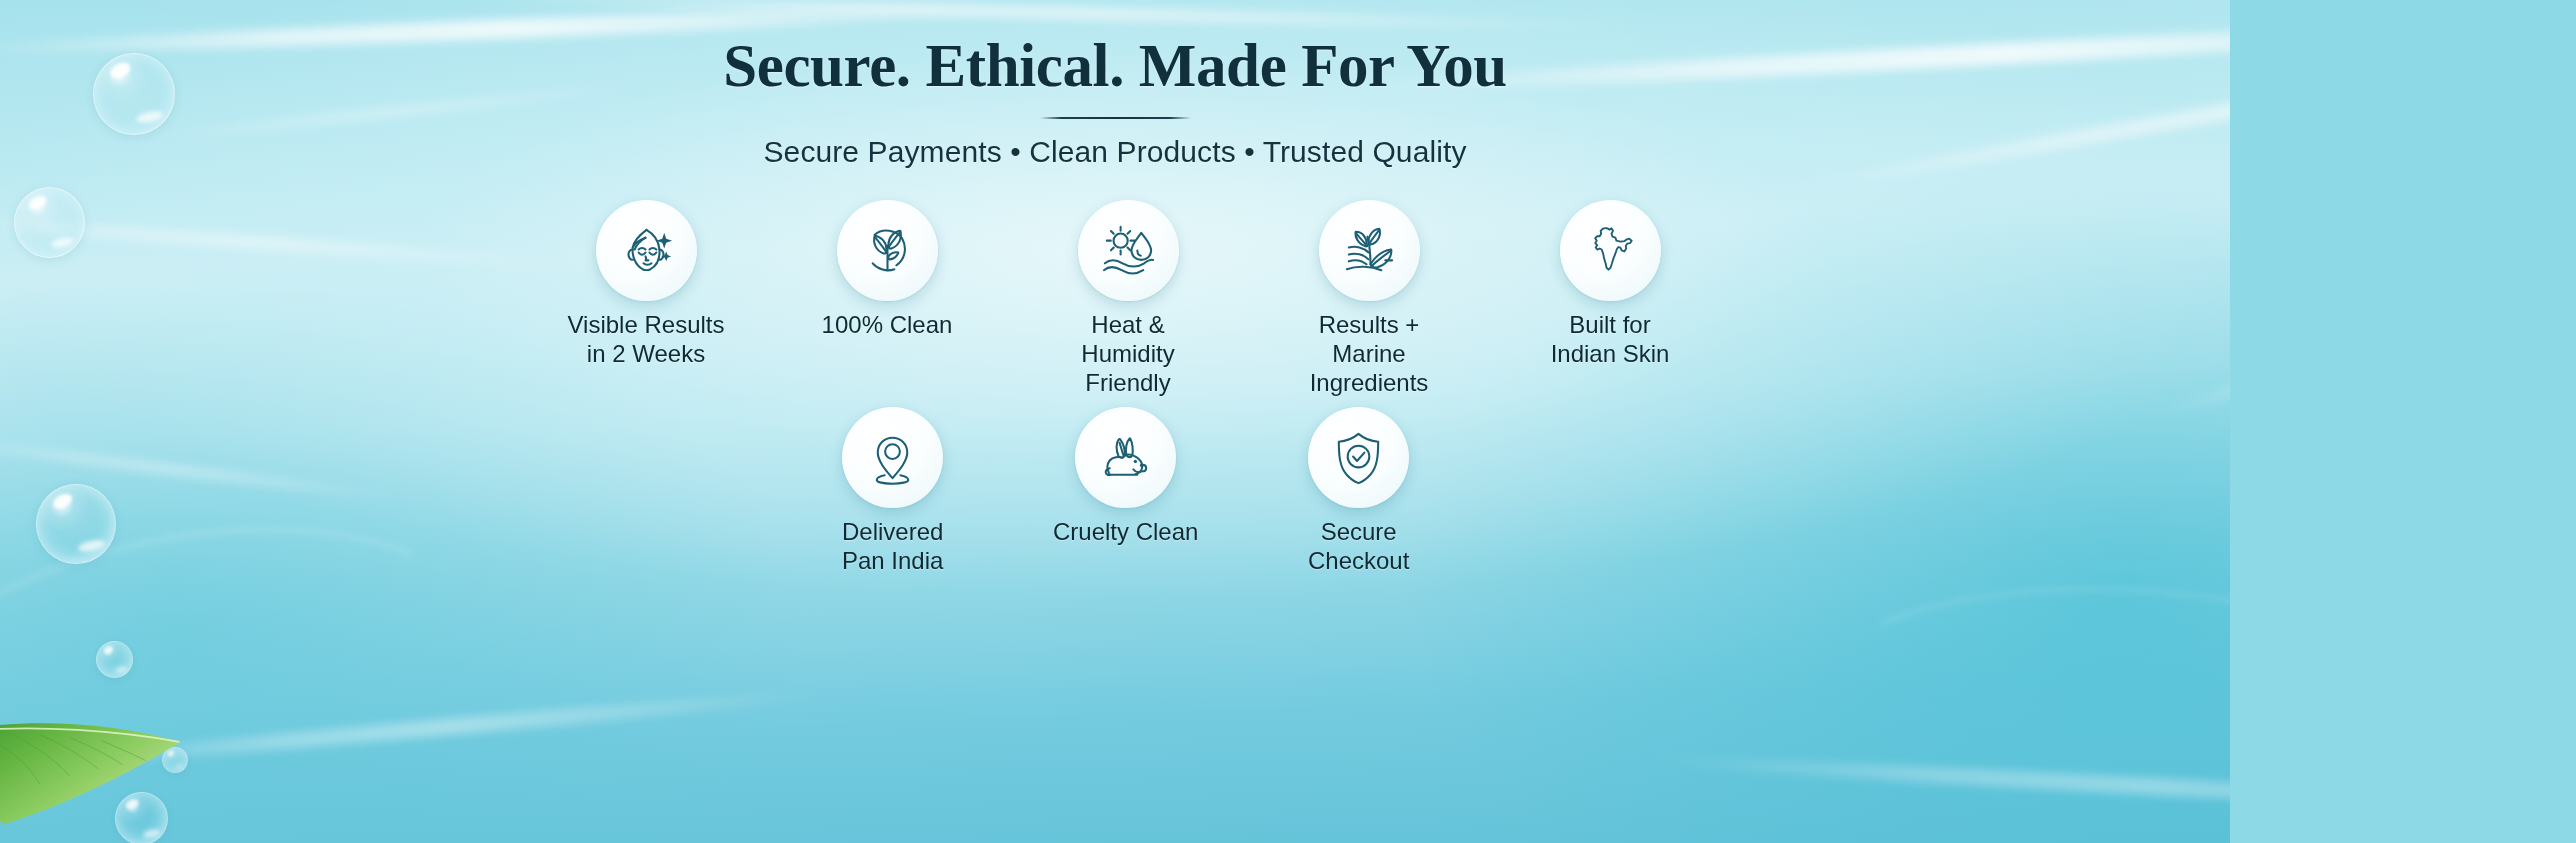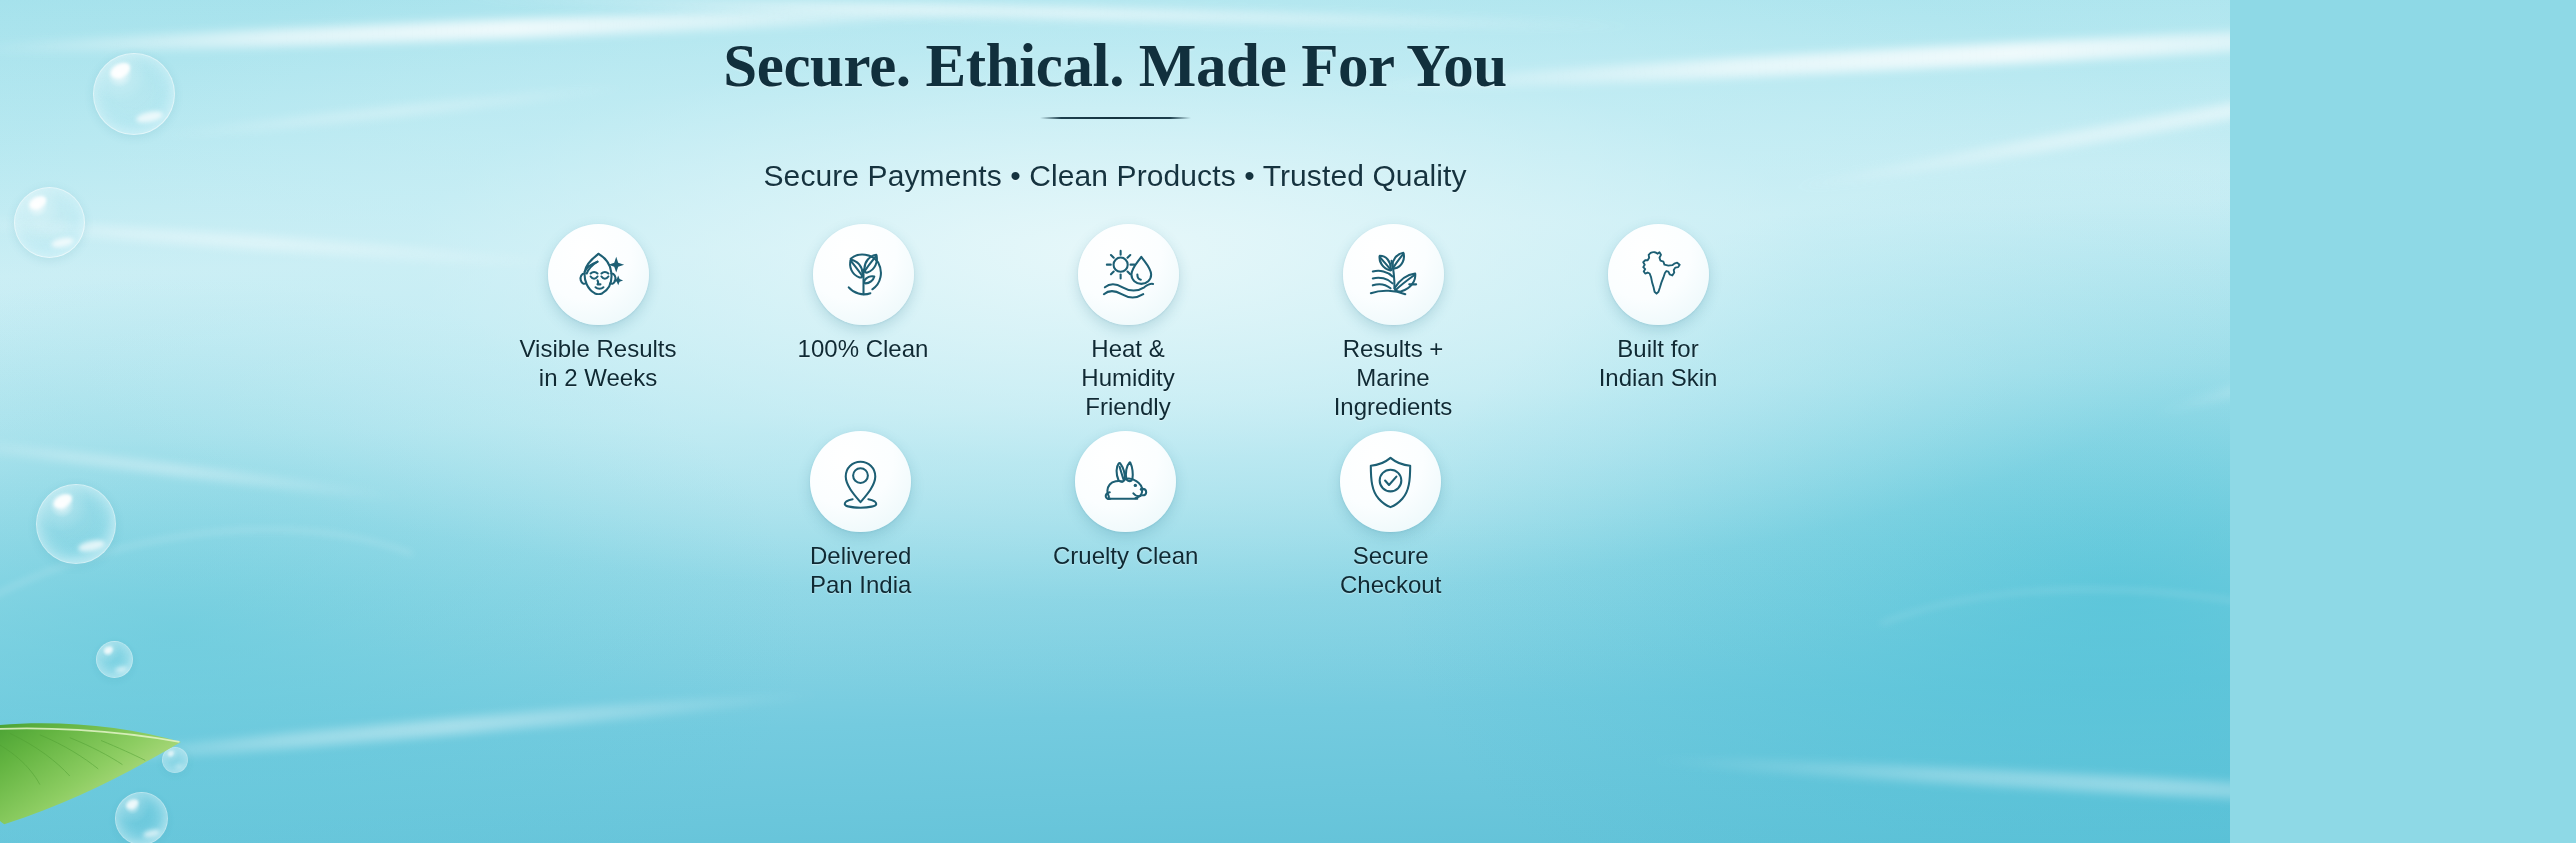--- a/index.html
+++ b/index.html
@@ -72,28 +72,27 @@
     text-shadow:0 1.4px 2.1px rgba(255,255,255,0.45);
   }
   #divider {
     width:151px; height:2.1px; margin:18.5px 0 15.7px;
     background:linear-gradient(90deg, rgba(17,48,61,0) 0%, #1d3f4d 14%, #14333f 50%, #1d3f4d 86%, rgba(17,48,61,0) 100%);
   }
   #subheadline {
     font-size:30px; color:#15333f; font-weight:400;
     letter-spacing:0.1px;
     text-shadow:0 0.7px 1.4px rgba(255,255,255,0.4);
-    margin-top:24px;
   }
   .row {
     display:flex; justify-content:center; align-items:flex-start;
     width:100%;
   }
-  #row1 { margin-top:31px; gap:100px; padding-left:26px; }
-  #row2 { margin-top:10px; gap:100px; padding-left:21.4px; }
+  #row1 { margin-top:31px; gap:76px; padding-left:26px; }
+  #row2 { margin-top:10px; gap:68px; padding-left:21.4px; }
   .feature {
     display:flex; flex-direction:column; align-items:center;
     width:165px;
   }
   .badge {
     width:101px; height:101px; border-radius:50%;
     background:radial-gradient(circle at 36% 28%, #ffffff 0%, #fbfeff 48%, #eef9fb 82%, #e2f3f7 100%);
     box-shadow:0 5px 14.2px rgba(30,110,135,0.20), 0 0.7px 2.1px rgba(30,110,135,0.12);
     display:flex; align-items:center; justify-content:center;
     flex:0 0 auto;

